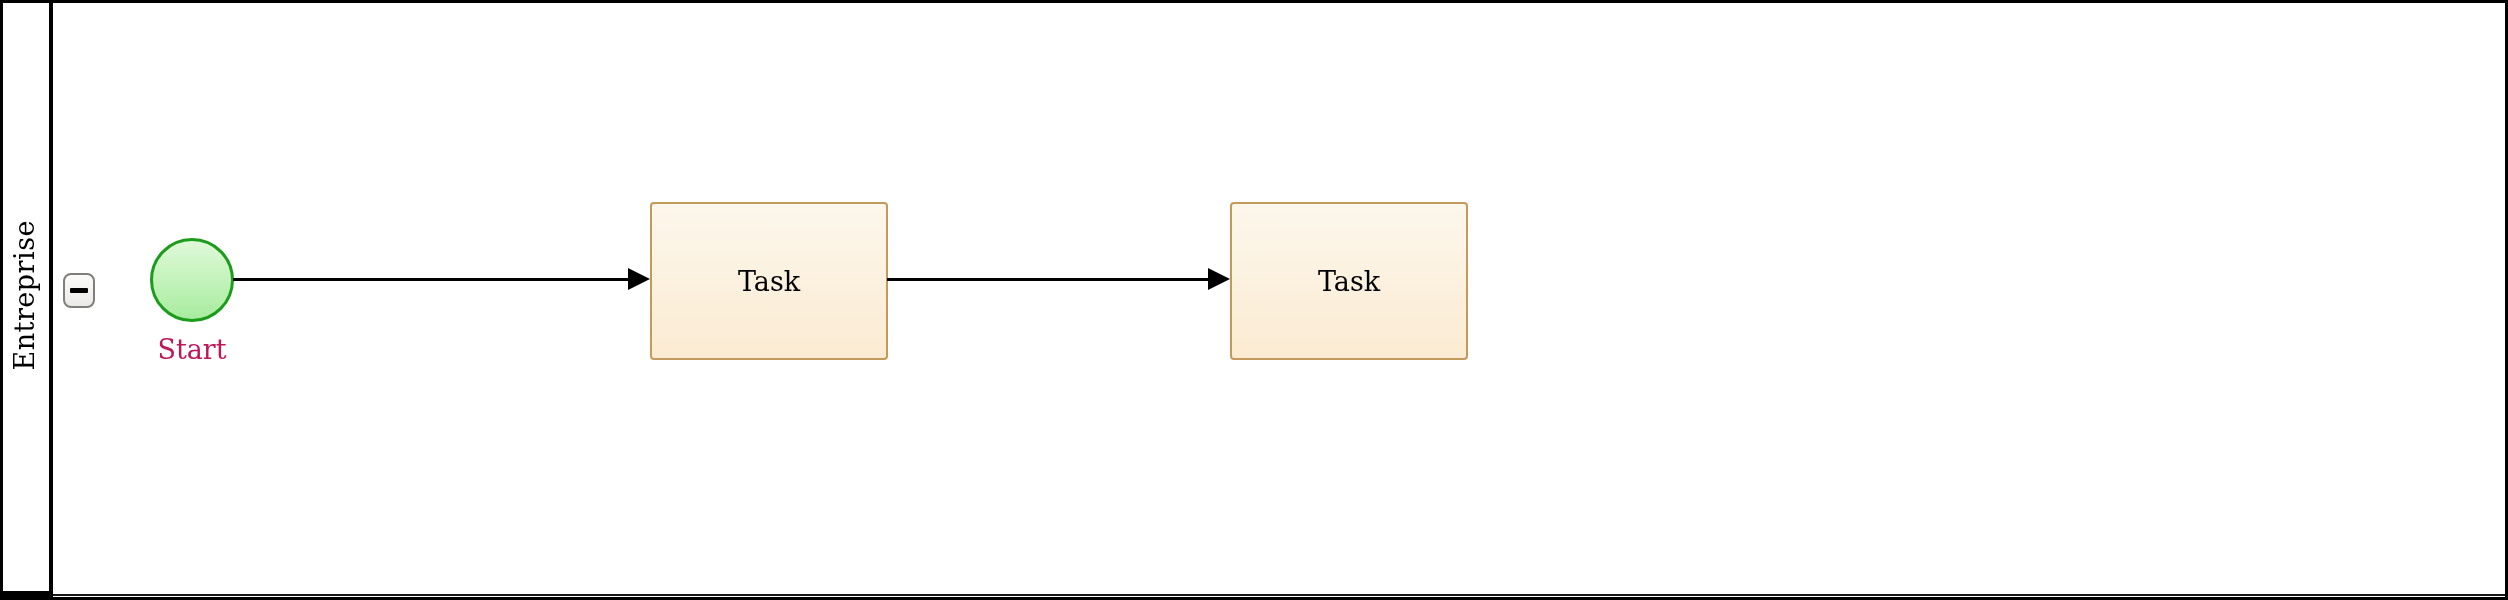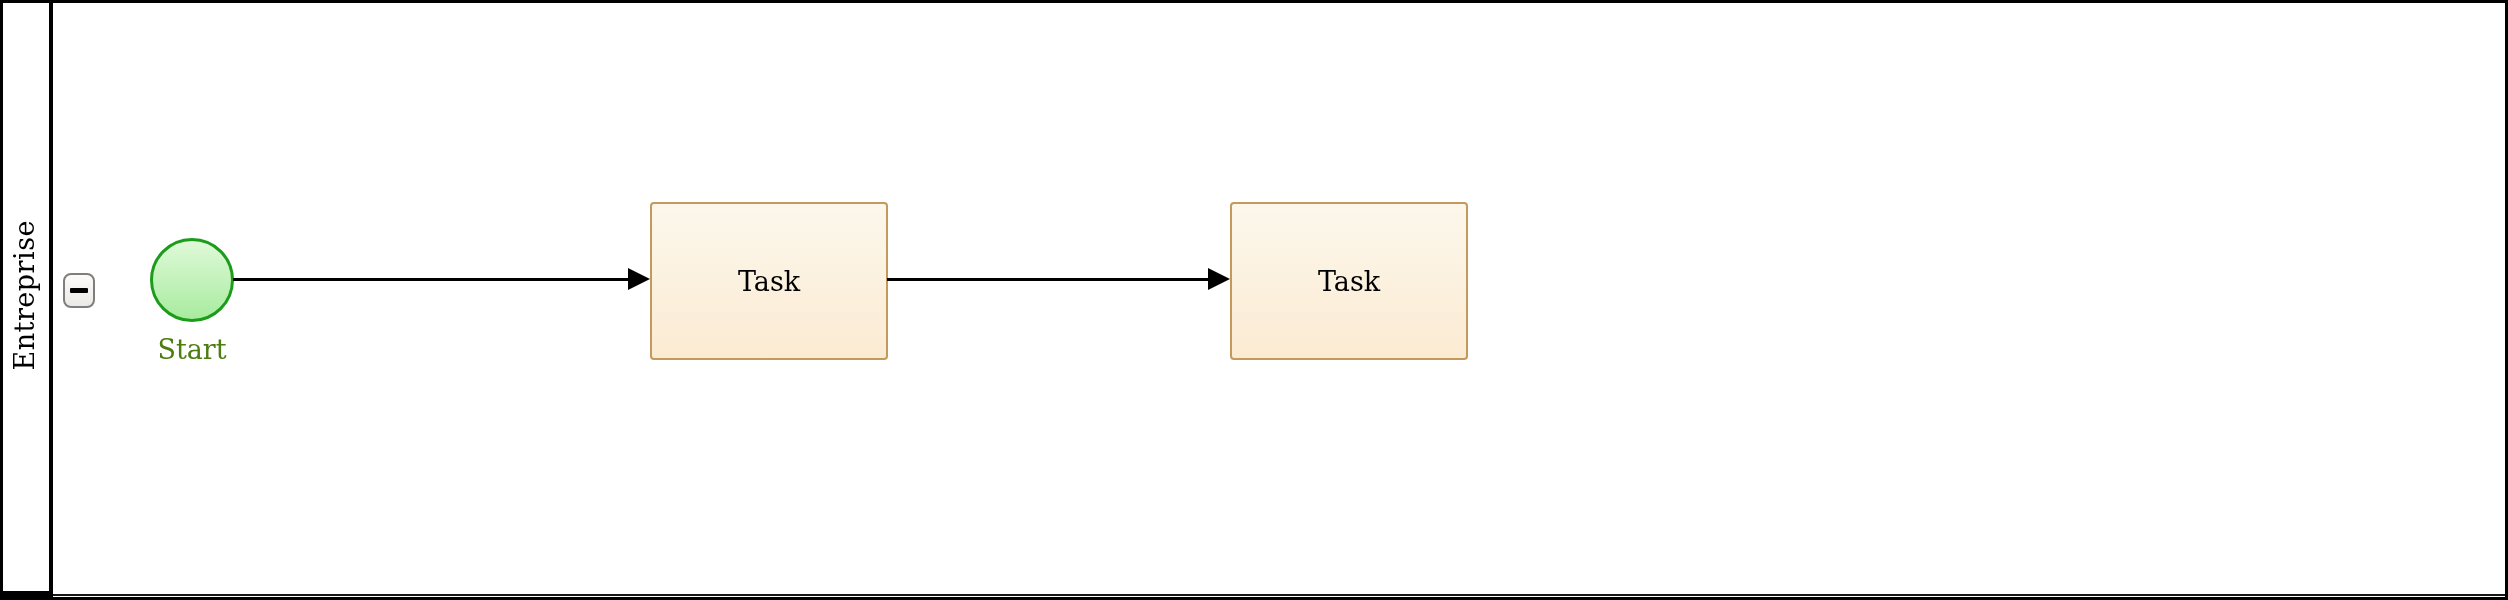--- a/index.html
+++ b/index.html
@@ -100,21 +100,21 @@
     border-radius: 50%;
     background: linear-gradient(180deg, var(--start-fill-top, #dff9d8) 0%, var(--start-fill-bottom, #a8ec9f) 100%);
   }
   .start-label {
     position: absolute;
     left: 132px;
     top: 334px;
     width: 120px;
     text-align: center;
     font-size: 27px;
-    color: #4d7c0f;
+    color: #be185d;
   }
   
   .task {
     position: absolute;
     top: 202px;
     width: 238px;
     height: 158px;
     box-sizing: border-box;
     border: 2.5px solid var(--task-border, #c49a5c);
     border-radius: 4px;

